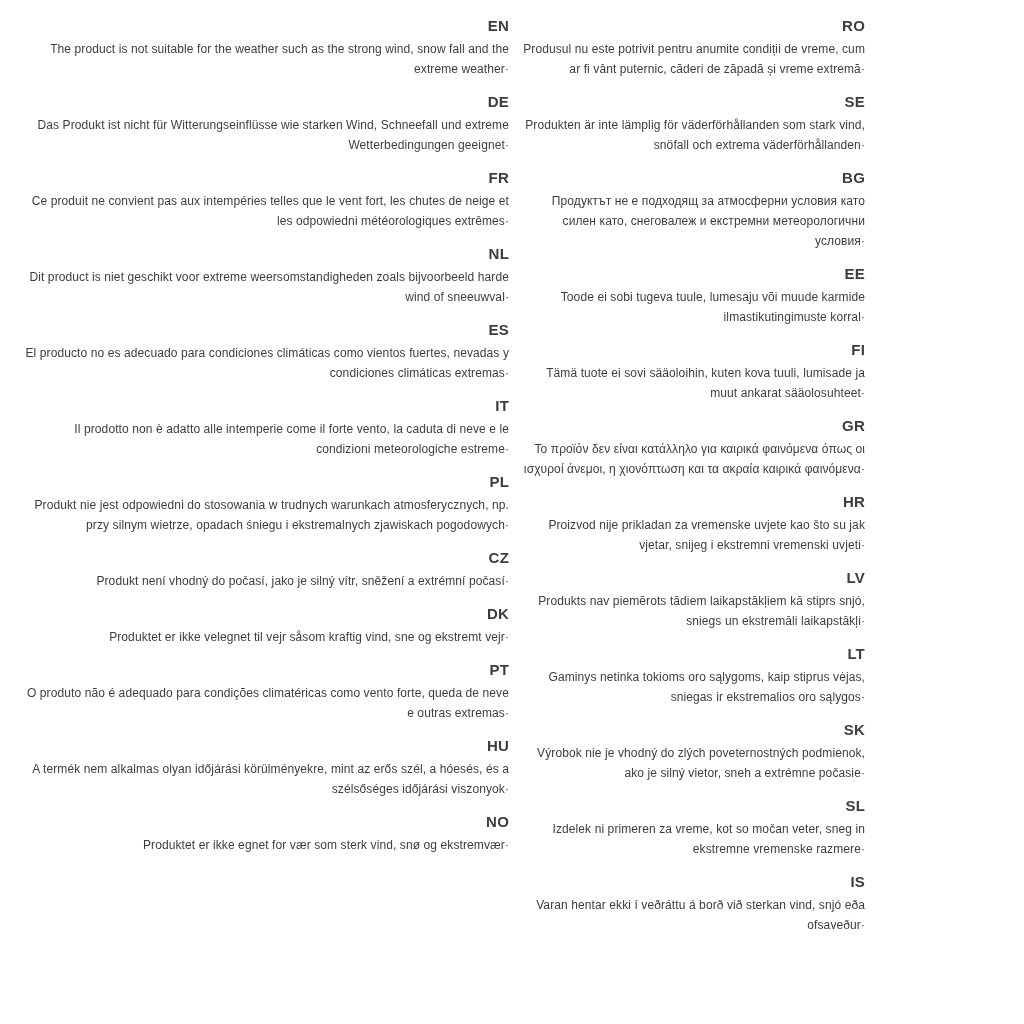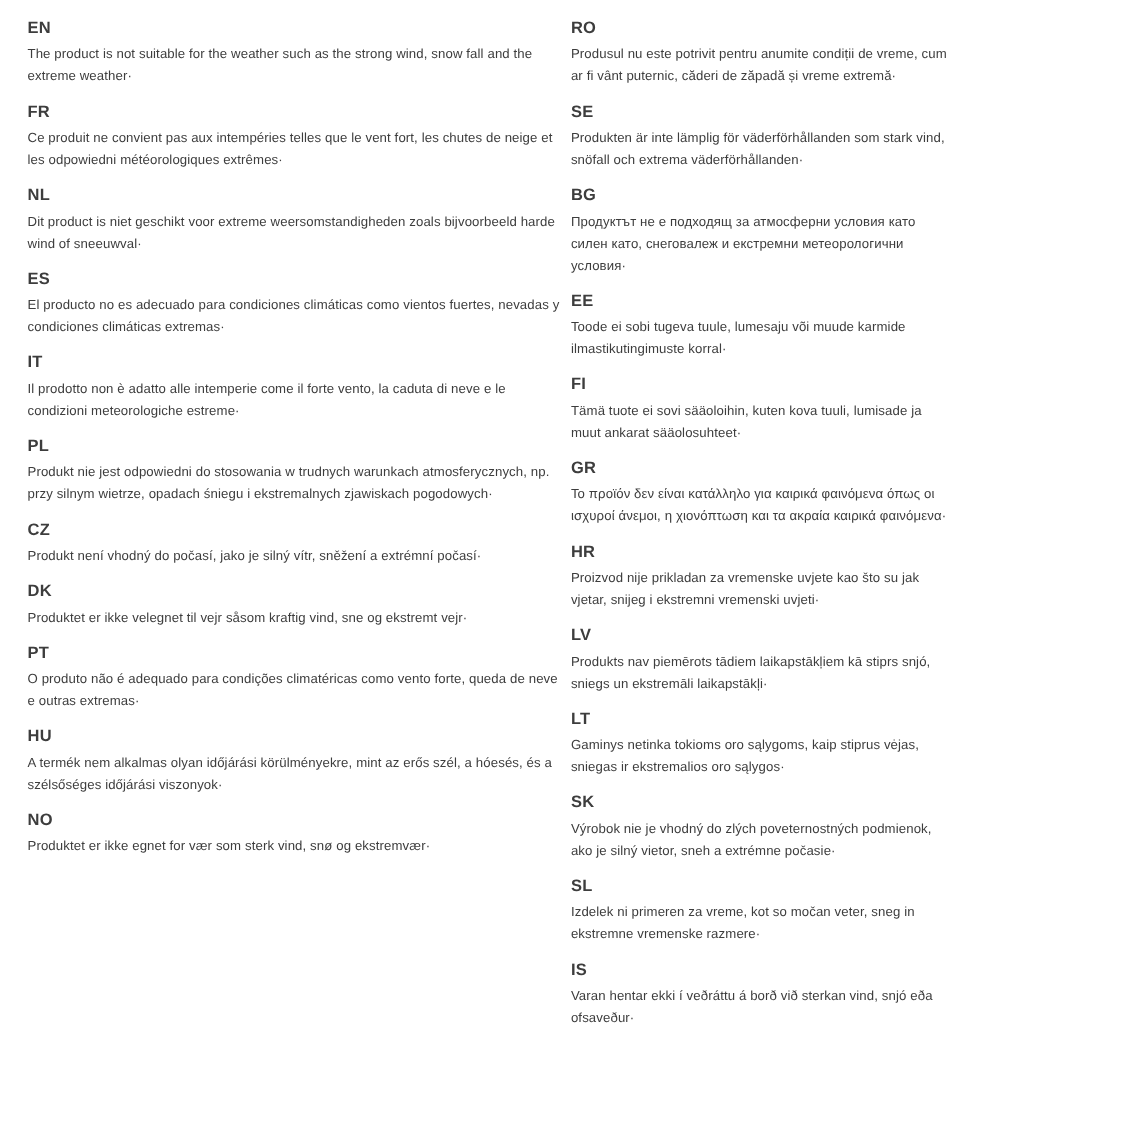--- a/index.html
+++ b/index.html
@@ -16,20 +16,21 @@
   }
   .page {
     box-sizing: border-box;
     width: 885px;
     height: 1024px;
     padding: 16px 20px 0 25px;
     display: grid;
     grid-template-columns: 484px 1fr;
     column-gap: 10px;
     align-items: start;
+    text-align: right;
   }
   .col {
     min-width: 0;
   }
   .entry {
     margin: 0 0 13px 0;
   }
   .lang {
     margin: 0 0 3px 0;
     font-size: 15px;
@@ -46,20 +47,24 @@
 </style>
 </head>
 <body>
 
 <div class="page">
 
   <div class="col">
     <section class="entry">
       <h2 class="lang">EN</h2>
       <p class="txt">The product is not suitable for the weather such as the strong wind, snow fall and the extreme weather·</p>
+    </section>
+    <section class="entry">
+      <h2 class="lang">DE</h2>
+      <p class="txt">Das Produkt ist nicht für Witterungseinflüsse wie starken Wind, Schneefall und extreme Wetterbedingungen geeignet·</p>
     </section>
     <section class="entry">
       <h2 class="lang">FR</h2>
       <p class="txt">Ce produit ne convient pas aux intempéries telles que le vent fort, les chutes de neige et les odpowiedni météorologiques extrêmes·</p>
     </section>
     <section class="entry">
       <h2 class="lang">NL</h2>
       <p class="txt">Dit product is niet geschikt voor extreme weersomstandigheden zoals bijvoorbeeld harde wind of sneeuwval·</p>
     </section>
     <section class="entry">

